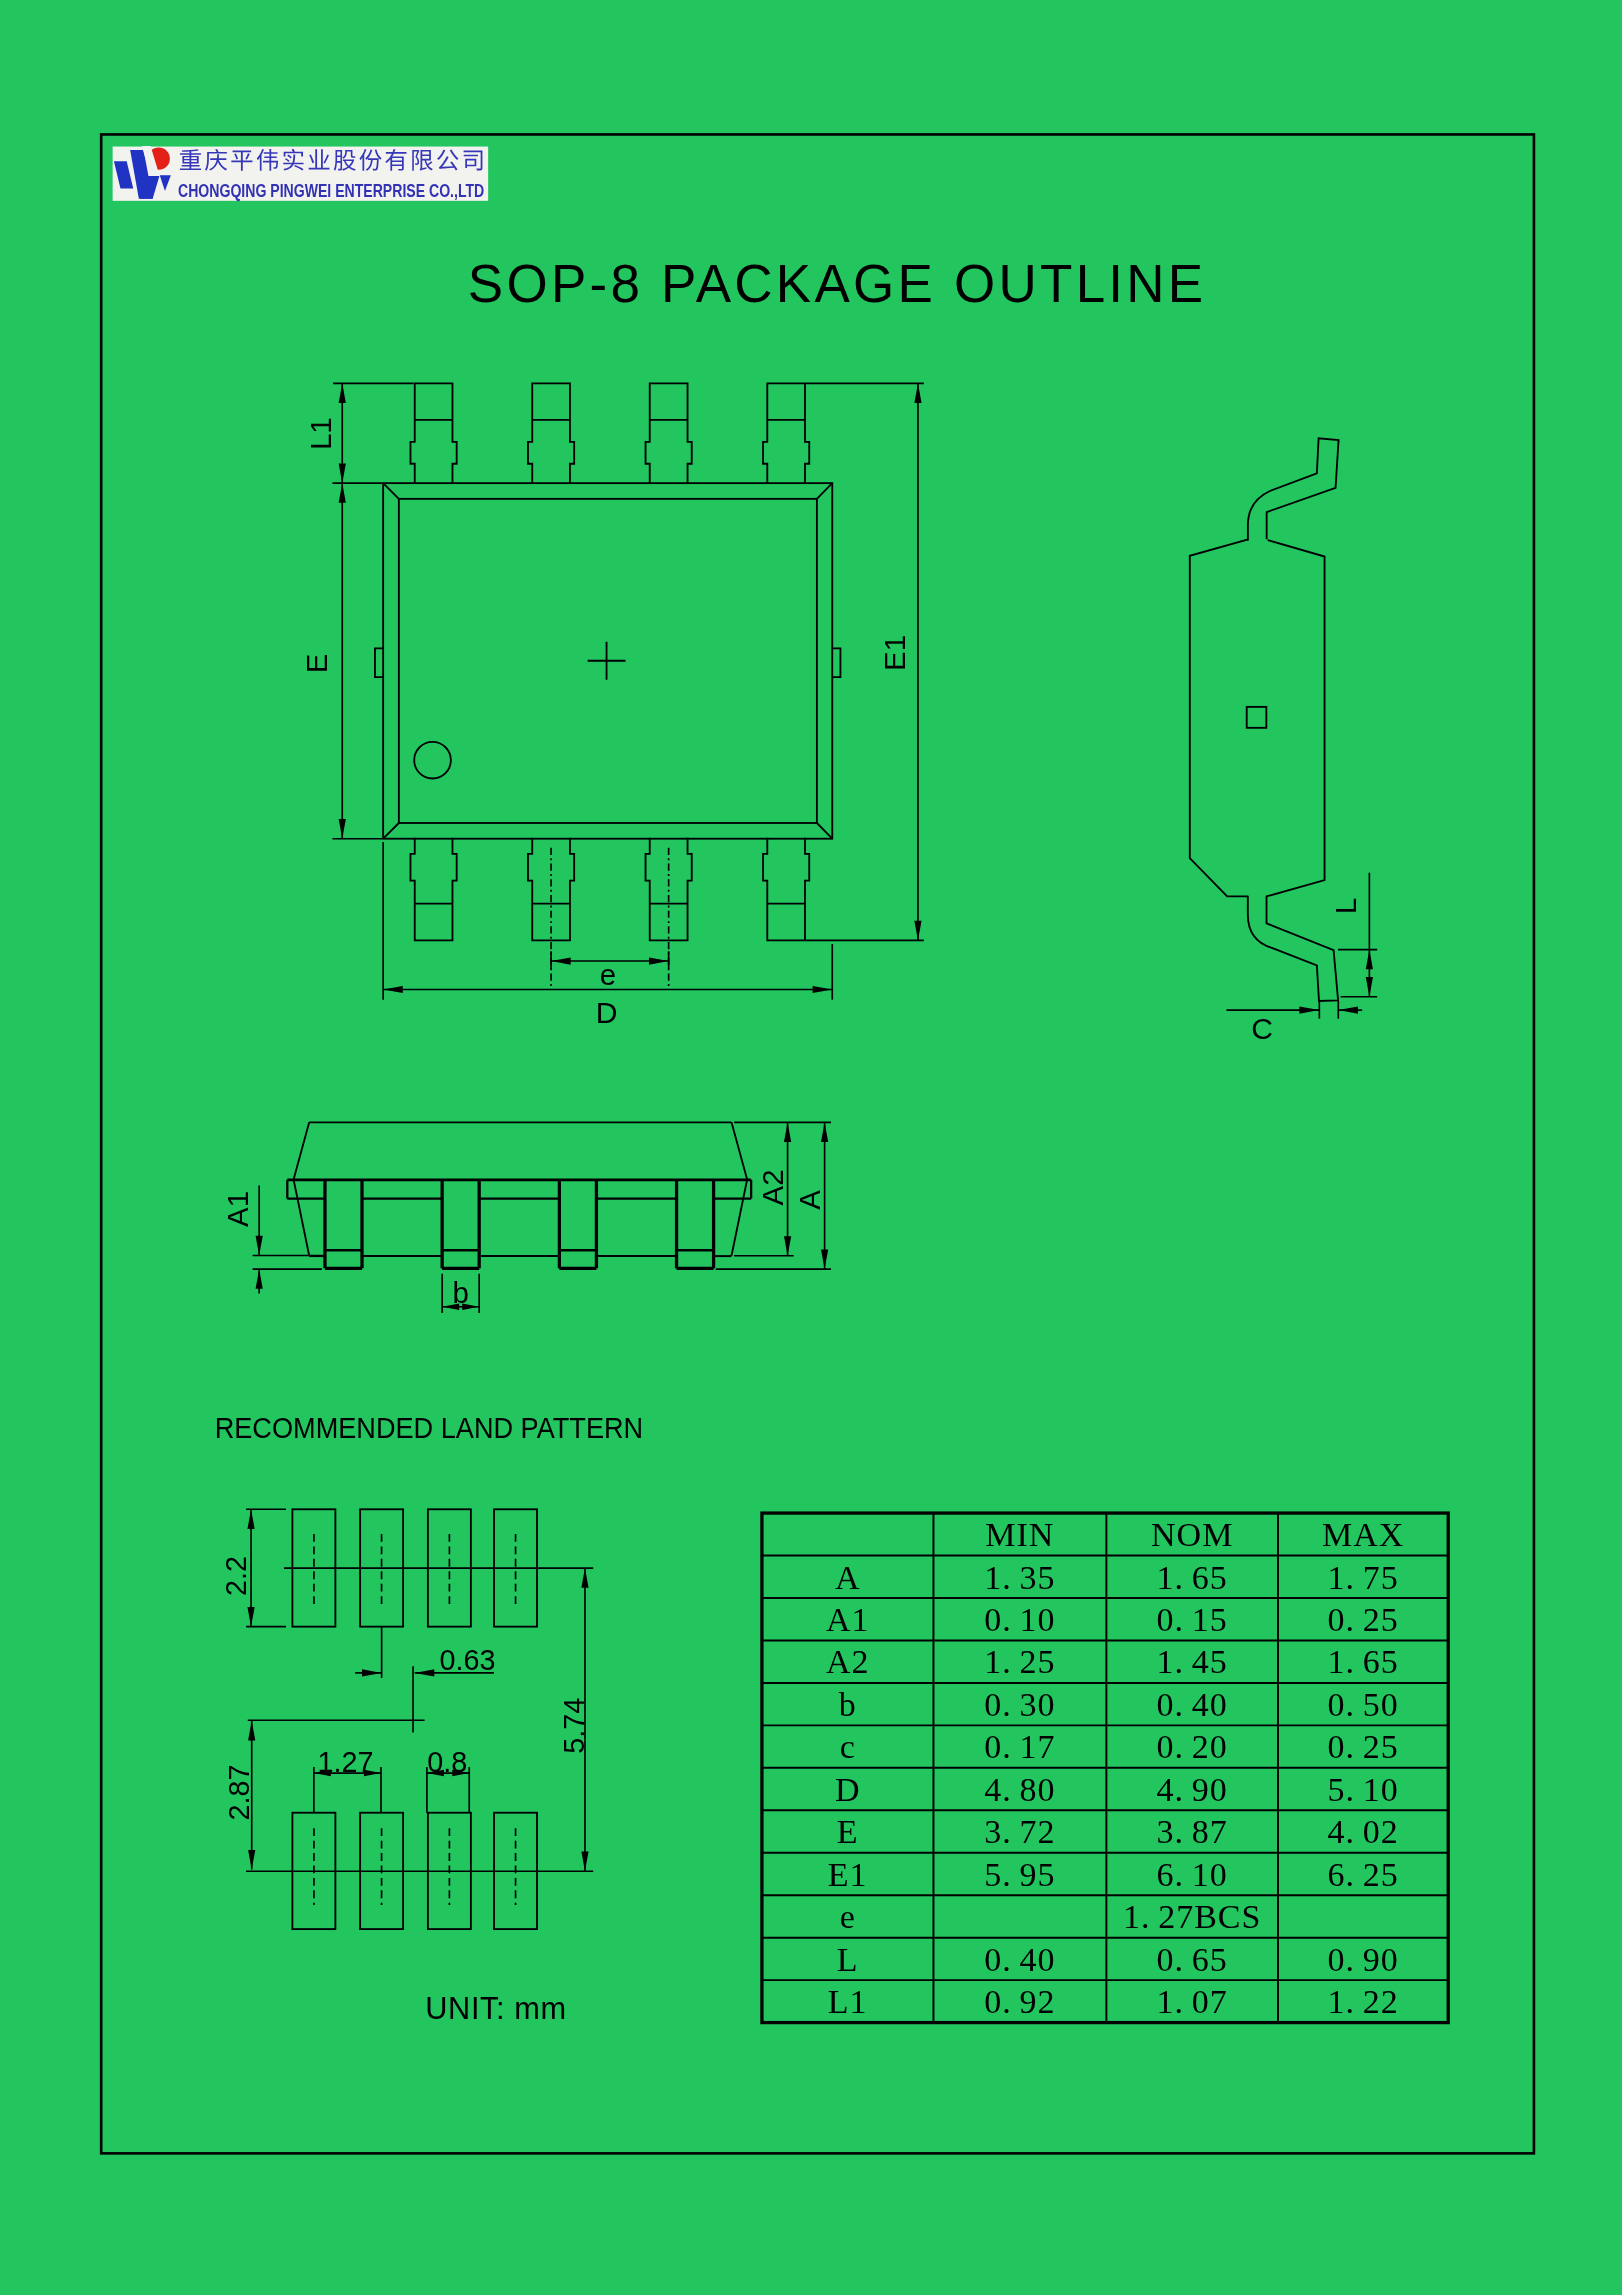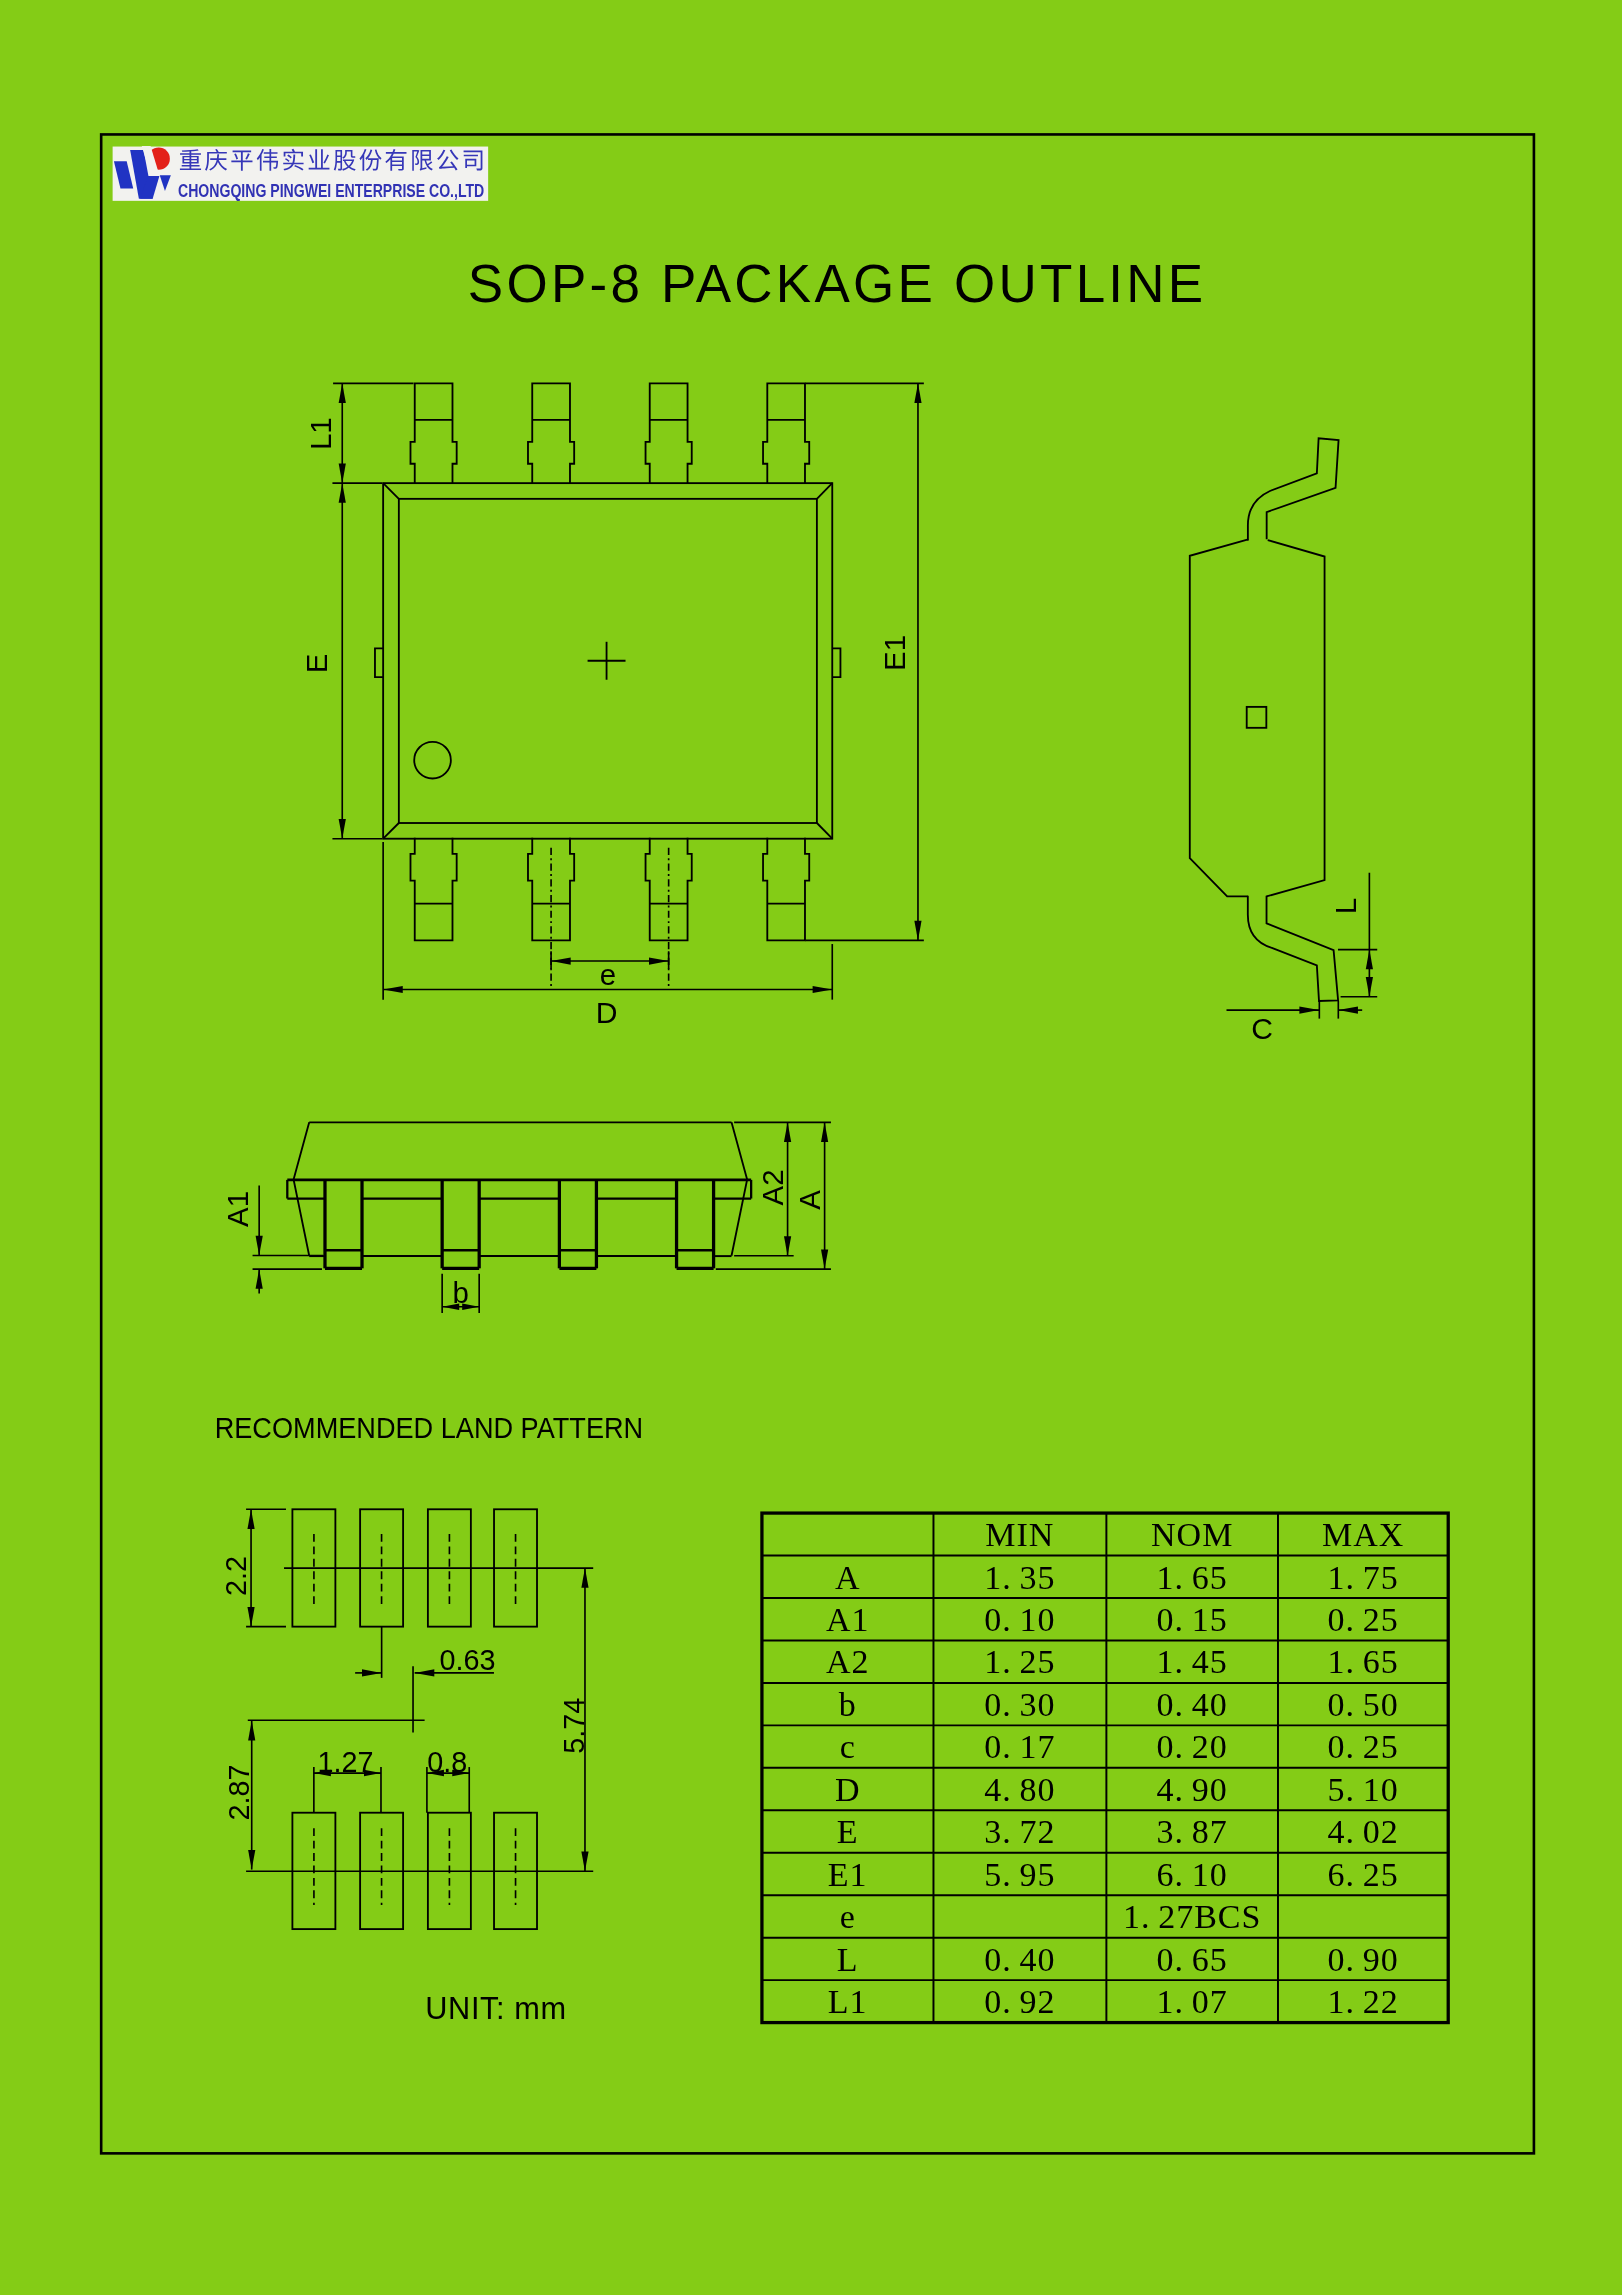--- a/index.html
+++ b/index.html
@@ -1,14 +1,14 @@
 <!DOCTYPE html>
 <html style="font-size:10.5px"><head><meta charset="utf-8"><style>
 html,body{margin:0;padding:0;background:#ffffff;}
-#page{position:relative;width:1622px;height:2295px;background:#84cc16;overflow:hidden;}
+#page{position:relative;width:1622px;height:2295px;background:#22c55e;overflow:hidden;}
 </style></head><body>
 <div id="page">
 <svg width="1622" height="2295" viewBox="0 0 2479 3508">
 
 <g>
         <rect x="154.5" y="205.5" width="2190" height="3086" fill="none" stroke="#000" stroke-width="4"></rect>
       </g>
 
 <g>
         <rect x="172" y="224" width="574" height="83" fill="#f2f2ef"></rect>

